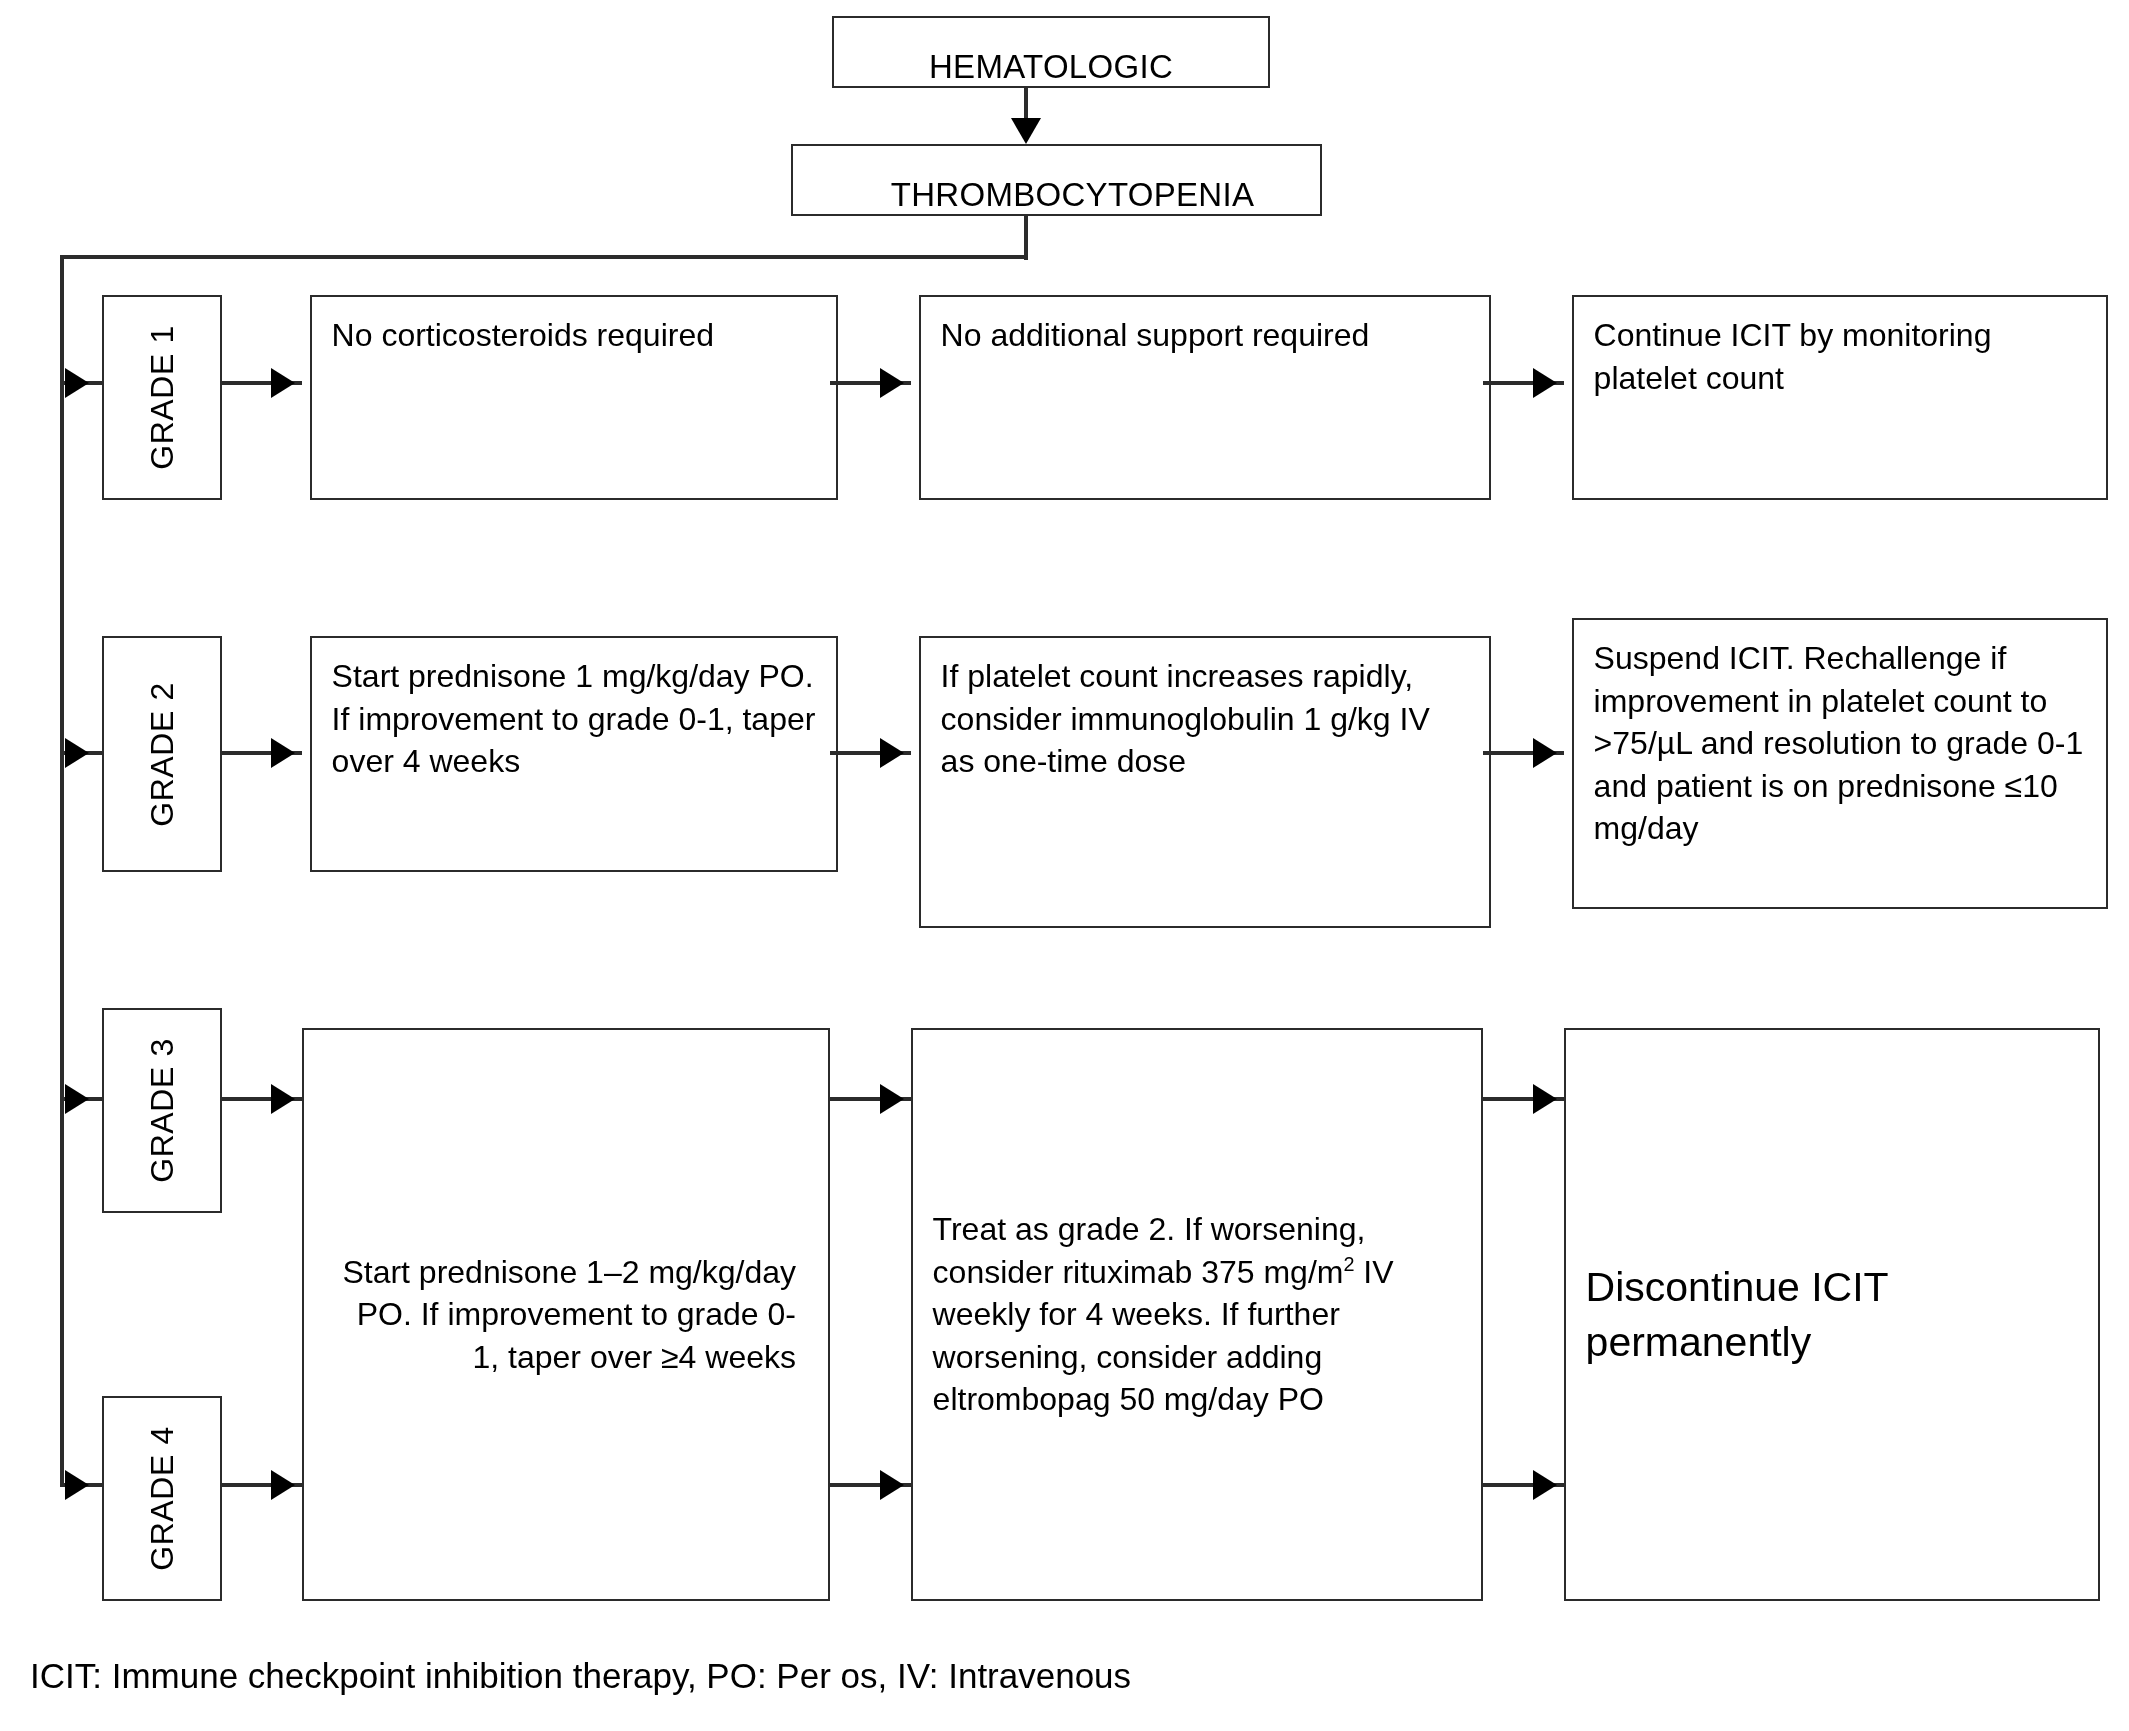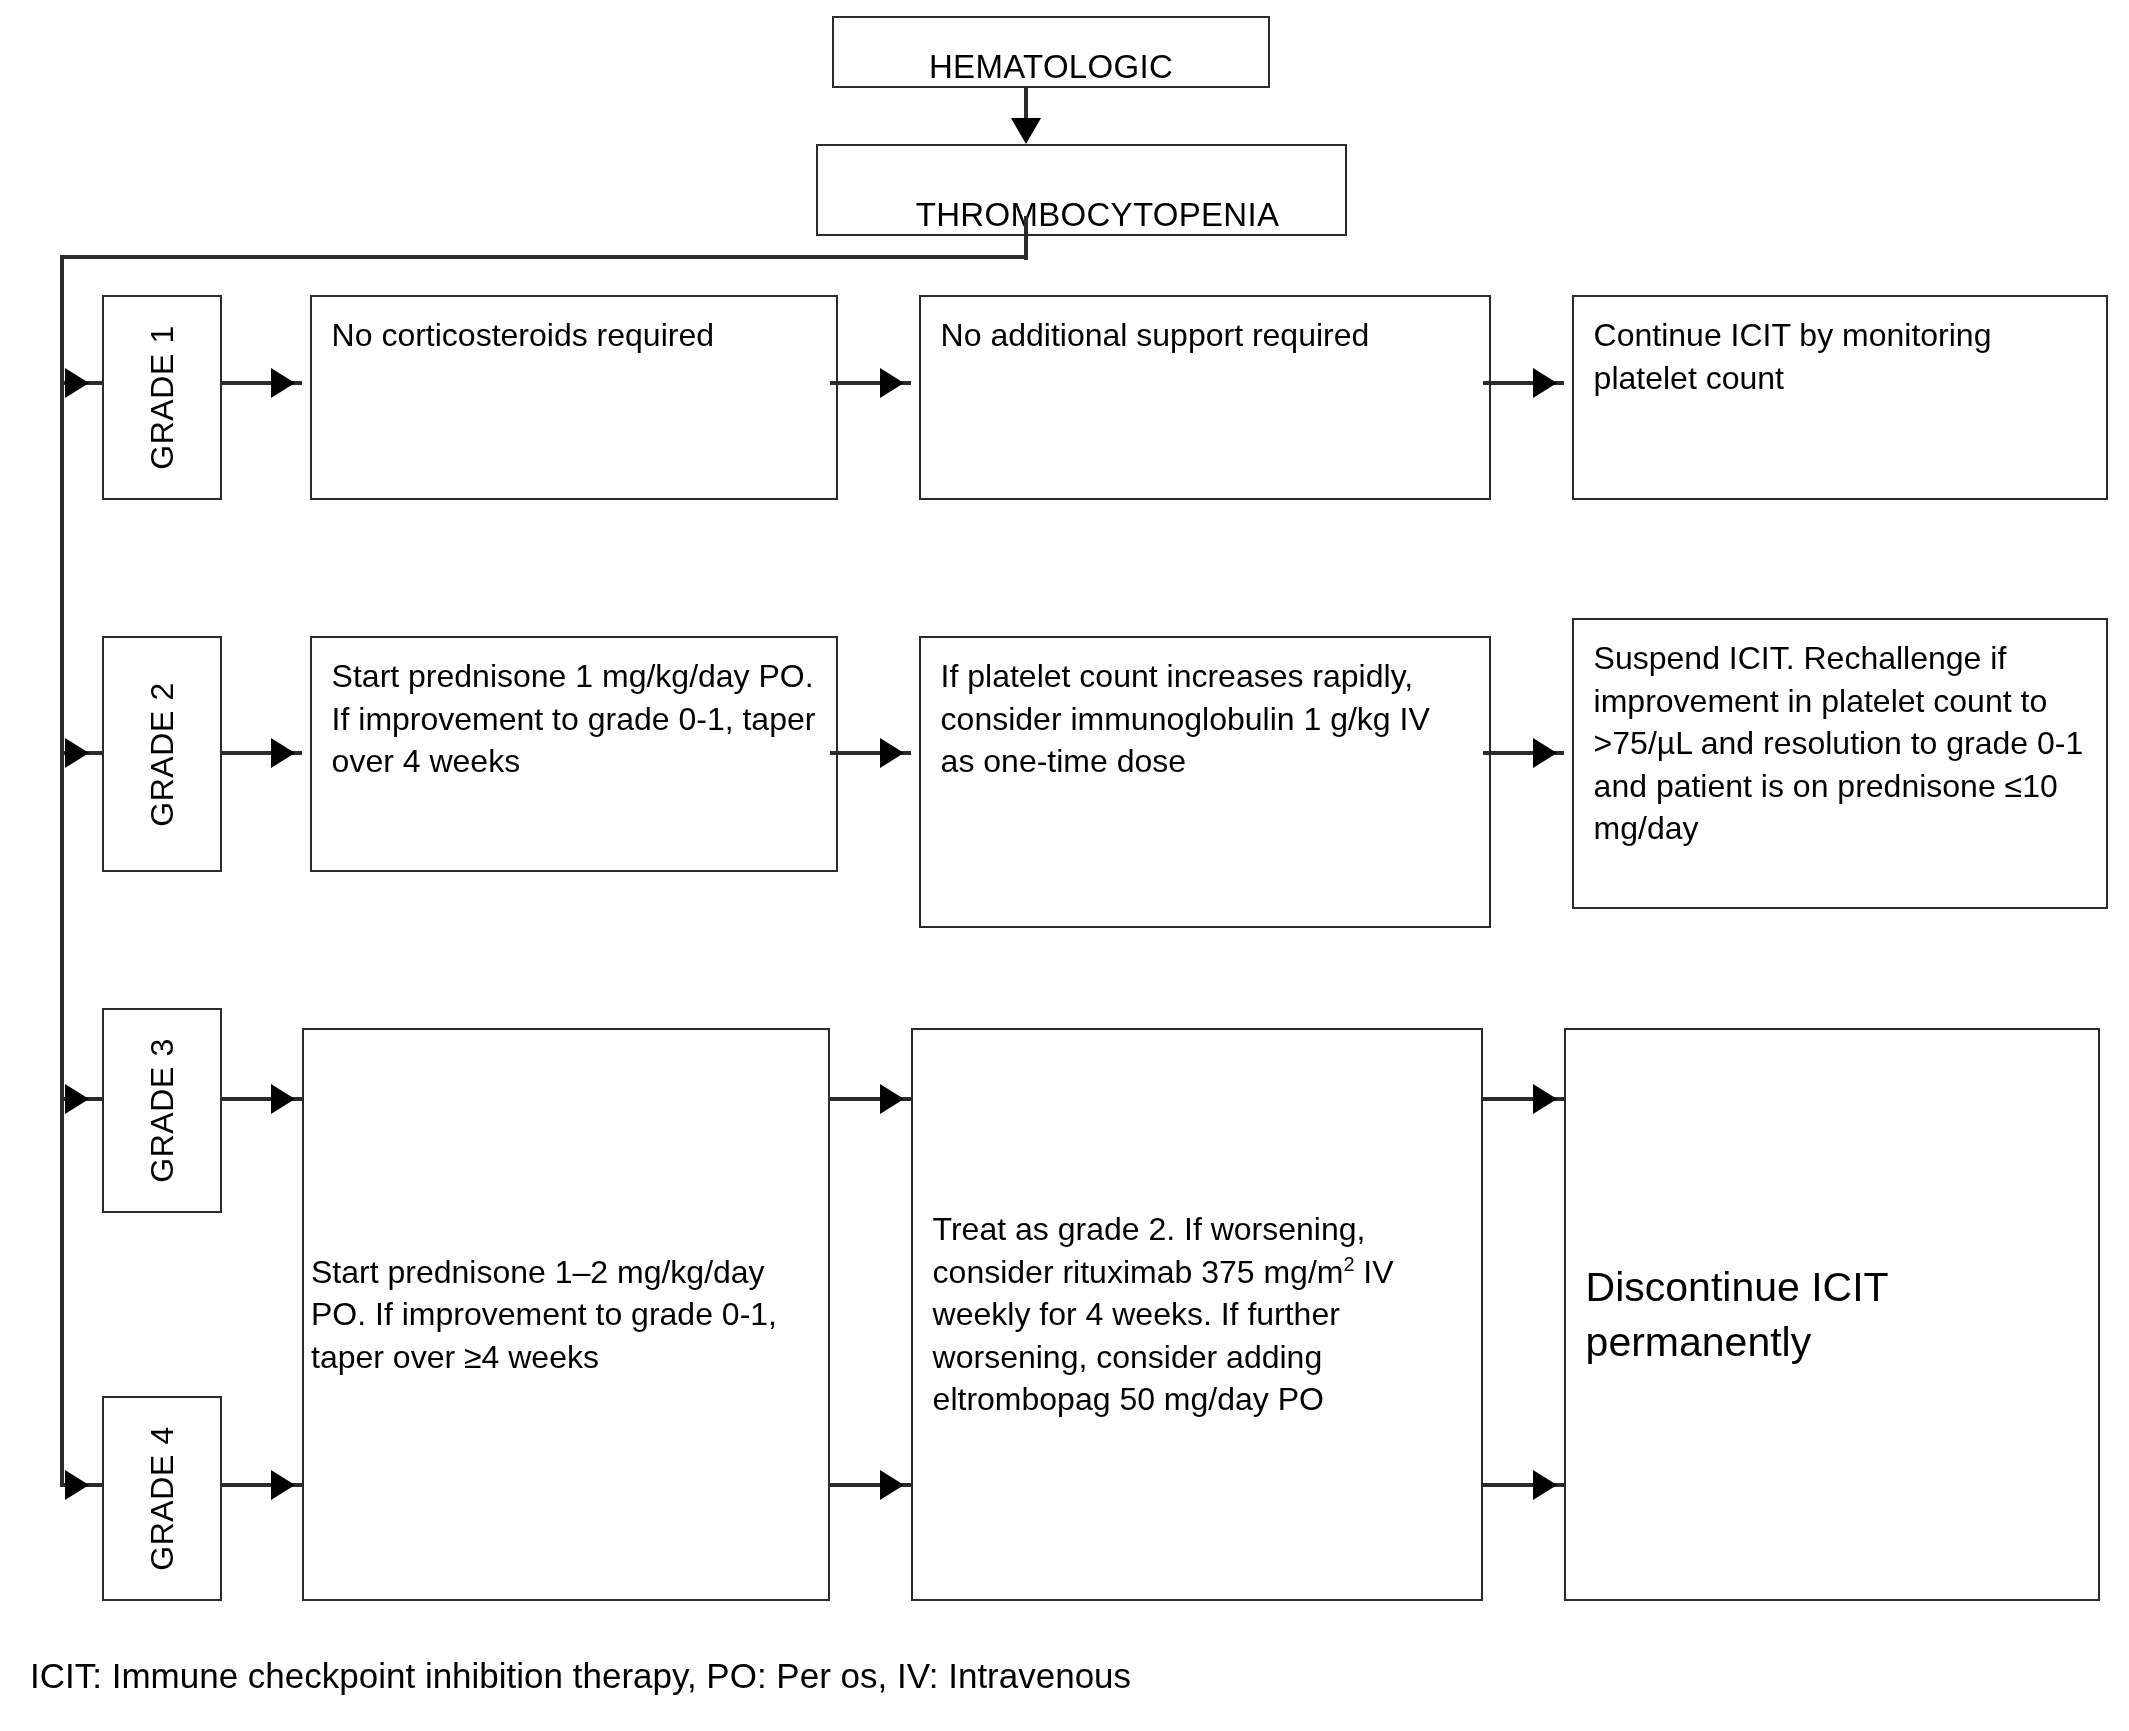--- a/index.html
+++ b/index.html
@@ -104,21 +104,21 @@
 
 <div id="canvas">
 
   <div class="node header" style="left:832px; top:16px; width:438px; height:72px;">
     <span class="txt">HEMATOLOGIC</span>
   </div>
 
   <div class="vline" style="left:1024px; top:88px; height:35px;"></div>
   <div class="arrow-d" style="left:1011px; top:118px;"></div>
 
-  <div class="node header" style="left:816px; top:144px; width:531px; height:92px;padding-left:32px;">
+  <div class="node header" style="left:791px; top:144px; width:531px; height:72px;padding-left:32px;">
     <span class="txt">THROMBOCYTOPENIA</span>
   </div>
 
   <div class="vline" style="left:1024px; top:216px; height:44px;"></div>
   <div class="hline" style="left:60px; top:255px; width:968px;"></div>
 
   <div class="vline" style="left:60px; top:255px; height:1230px;"></div>
 
   <div class="hline" style="left:60px; top:381px; width:42px;"></div>
   <div class="arrow-r" style="left:65px; top:368px;"></div>
@@ -189,21 +189,21 @@
   <div class="hline" style="left:60px; top:1483px; width:42px;"></div>
   <div class="arrow-r" style="left:65px; top:1470px;"></div>
 
   <div class="gradebox" style="left:102px; top:1396px; width:120px; height:205px;">
     <span class="txt">GRADE 4</span>
   </div>
 
   <div class="hline" style="left:221px; top:1483px; width:81px;"></div>
   <div class="arrow-r" style="left:271px; top:1470px;"></div>
 
-  <div class="node" style="left:302px; top:1028px; width:528px; height:573px; display:flex; align-items:center; padding:0 7px;">
+  <div class="node" style="left:302px; top:1028px; width:528px; height:573px; display:flex; align-items:center; padding:0 32px;text-align:right;">
     <span class="txt" style="font-size:32px; line-height:1.33;">Start prednisone 1–2 mg/kg/day PO. If improvement to grade 0-1, taper over ≥4 weeks</span>
   </div>
 
   <div class="hline" style="left:830px; top:1097px; width:81px;"></div>
   <div class="arrow-r" style="left:880px; top:1084px;"></div>
   <div class="hline" style="left:830px; top:1483px; width:81px;"></div>
   <div class="arrow-r" style="left:880px; top:1470px;"></div>
 
   <div class="node" style="left:911px; top:1028px; width:572px; height:573px; display:flex; align-items:center; padding:0 19.6px;">
     <span style="font-size:32px; line-height:1.33; display:block;"><span>Treat as grade 2. If worsening, consider rituximab 375 mg/m</span><sup>2</sup><span> IV weekly for 4 weeks. If further worsening, consider adding eltrombopag 50 mg/day PO</span></span>

